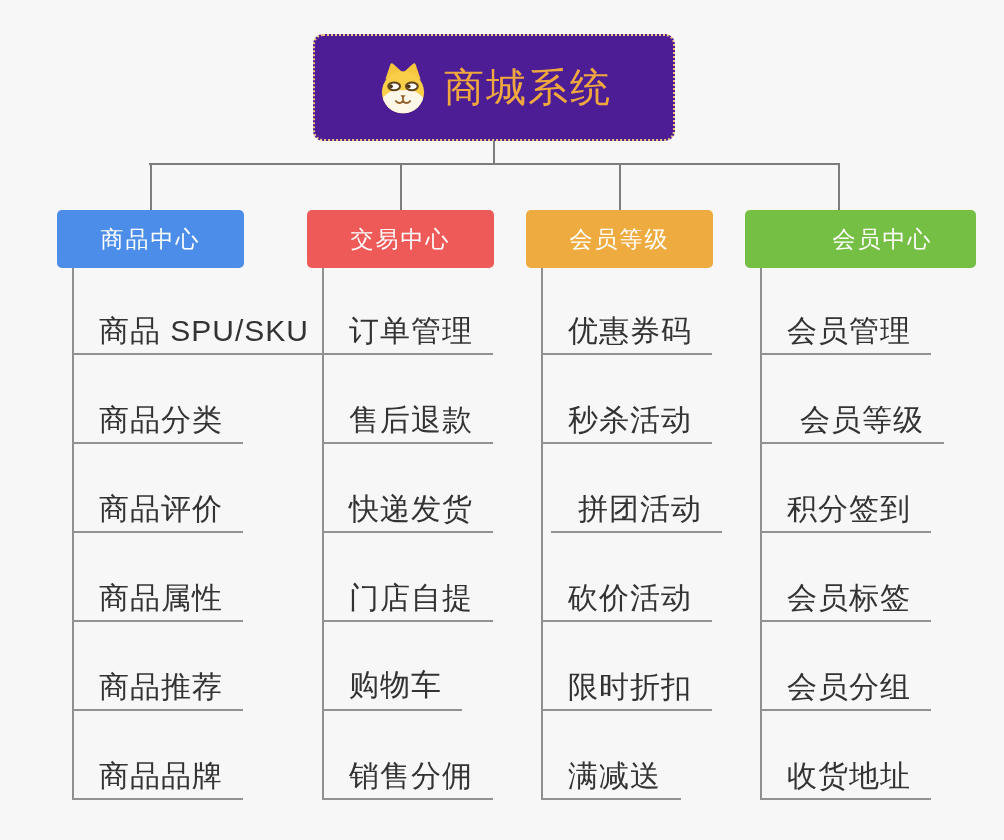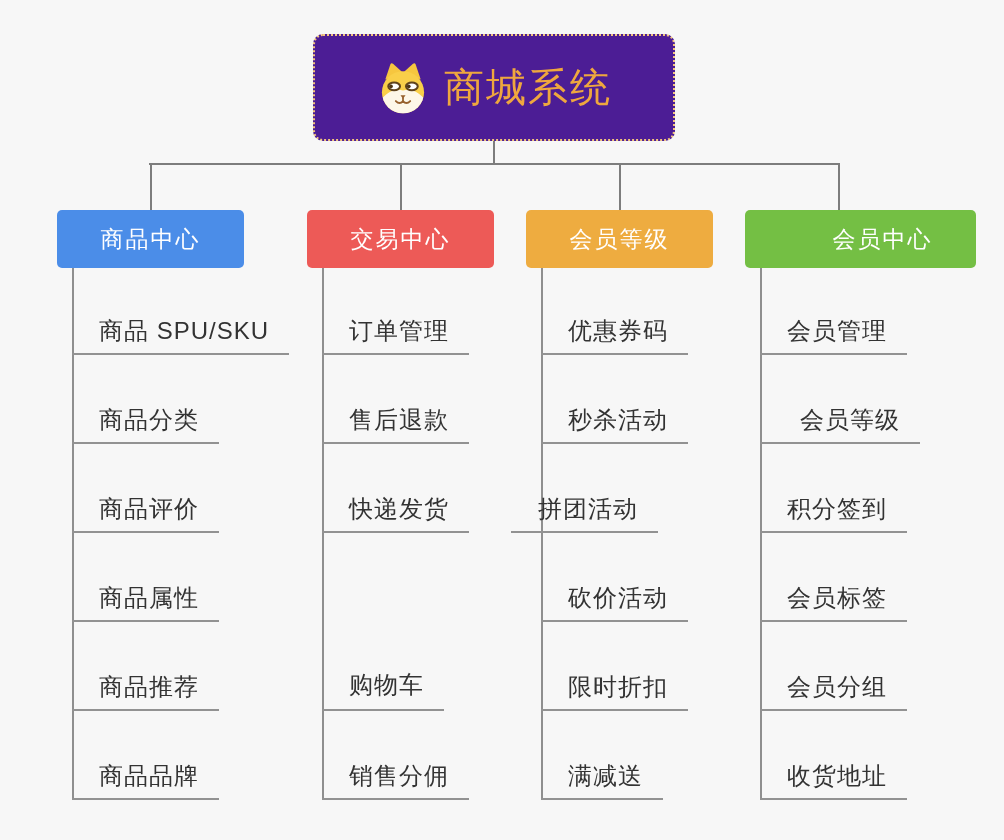--- a/index.html
+++ b/index.html
@@ -17,21 +17,21 @@
   .line{position:absolute;background:#7d7d7d;}
   .trunk{position:absolute;width:2px;background:#8f8f8f;}
 
   .branch-box{
     position:absolute;top:210px;width:187px;height:58px;border-radius:5px;
     display:flex;align-items:center;justify-content:center;
     color:#ffffff;font-size:23px;letter-spacing:2px;
   }
   .leaf{
     position:absolute;white-space:nowrap;
-    font-size:24px;line-height:28px;letter-spacing:1px;color:#333333;
+    font-size:30px;line-height:28px;letter-spacing:1px;color:#333333;
     padding:0 20px 8px 27px;border-bottom:2px solid #929292;
   }
 </style>
 </head>
 <body>
 
 <div id="canvas">
 
   <div class="root-node">
     <svg class="dog-icon" viewBox="0 0 64 64" aria-hidden="true">
@@ -72,30 +72,31 @@
     <div class="leaf" style="left: 72px; top: 673px;">商品推荐</div>
     <div class="leaf" style="left: 72px; top: 762px;">商品品牌</div>
     <div class="line" style="left: 400px; top: 163px; width: 2px; height: 47px;"></div>
     <div class="branch-box" style="left: 307px; background: rgb(237, 90, 87);">
       <span>交易中心</span>
     </div>
     <div class="trunk" style="left: 322px; top: 268px; height: 532px;"></div>
     <div class="leaf" style="left: 322px; top: 317px;">订单管理</div>
     <div class="leaf" style="left: 322px; top: 406px;">售后退款</div>
     <div class="leaf" style="left: 322px; top: 495px;">快递发货</div>
+    <div class="leaf" style="left: 322px; top: 584px;">门店自提</div>
     <div class="leaf" style="left: 322px; top: 673px; font-family: Liberation Mono, monospace;">购物车</div>
     <div class="leaf" style="left: 322px; top: 762px;">销售分佣</div>
     <div class="line" style="left: 619px; top: 163px; width: 2px; height: 47px;"></div>
     <div class="branch-box" style="left: 526px; background: rgb(238, 172, 64);">
       <span>会员等级</span>
     </div>
     <div class="trunk" style="left: 541px; top: 268px; height: 532px;"></div>
     <div class="leaf" style="left: 541px; top: 317px; font-family: Liberation Serif, serif;">优惠券码</div>
     <div class="leaf" style="left: 541px; top: 406px;">秒杀活动</div>
-    <div class="leaf" style="left: 511px; top: 495px;">拼团活动</div>
+    <div class="leaf" style="left: 551px; top: 495px;">拼团活动</div>
     <div class="leaf" style="left: 541px; top: 584px;">砍价活动</div>
     <div class="leaf" style="left: 541px; top: 673px;">限时折扣</div>
     <div class="leaf" style="left: 541px; top: 762px;">满减送</div>
     <div class="line" style="left: 838px; top: 163px; width: 2px; height: 47px;"></div>
     <div class="branch-box" style="left: 745px; background: rgb(116, 191, 68); padding-left: 44px;">
       <span>会员中心</span>
     </div>
     <div class="trunk" style="left: 760px; top: 268px; height: 532px;"></div>
     <div class="leaf" style="left: 760px; top: 317px;">会员管理</div>
     <div class="leaf" style="left: 760px; top: 406px; padding-left: 40px;">会员等级</div>

